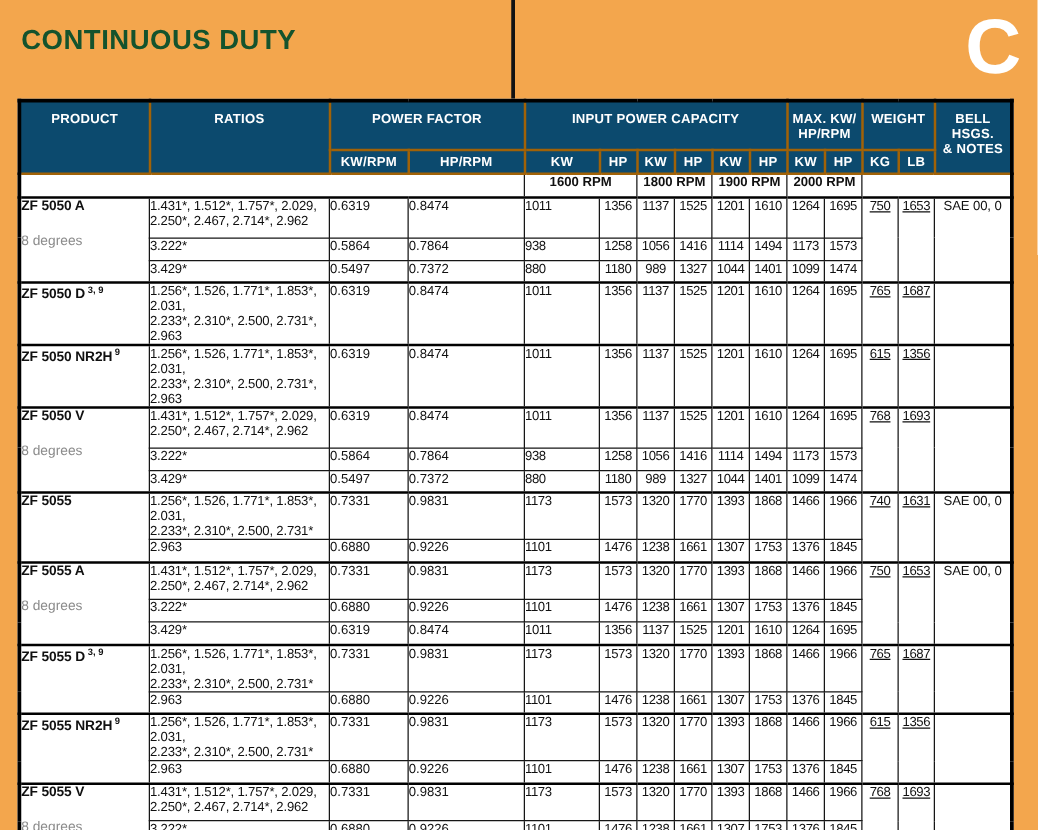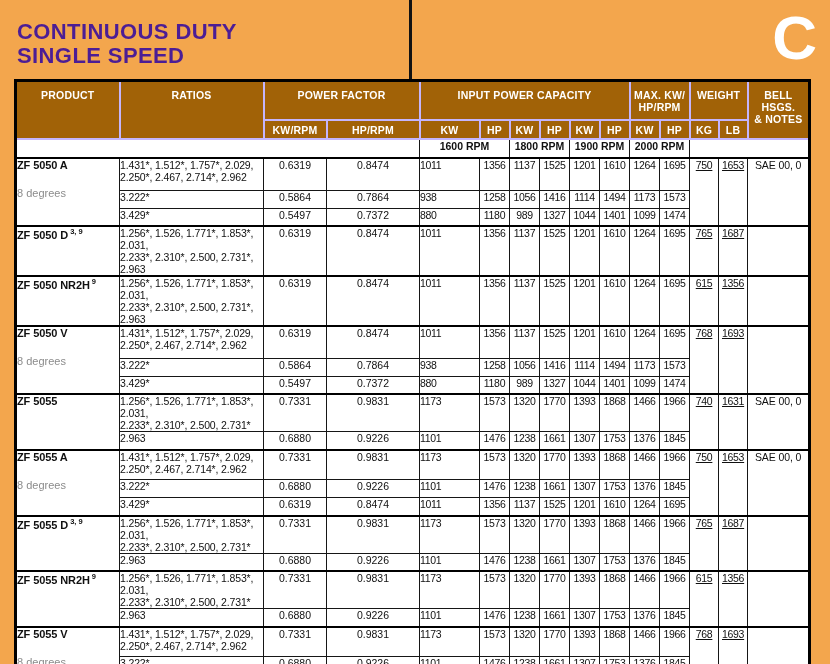--- a/index.html
+++ b/index.html
@@ -4,39 +4,39 @@
 <style>
   html,body { margin:0; padding:0; }
   .page {
     position:relative; width:830px; height:664px; overflow:hidden;
     background:#F3A64D;
     font-family:"Liberation Sans", sans-serif;
     -webkit-font-smoothing:antialiased;
   }
   .masthead-title {
     position:absolute; left:17px; top:20px;
-    color:#4c1d95; font-size:22px; font-weight:bold;
+    color:#14532d; font-size:22px; font-weight:bold;
     line-height:24px; letter-spacing:0.4px;
   }
   .header-rule {
     position:absolute; left:409px; top:0; width:3px; height:79px; background:#121212;
   }
   .section-letter {
     position:absolute; right:13px; top:2px;
     color:#FFFFFF; font-size:62px; font-weight:bold; line-height:72px;
   }
   .table-region { position:absolute; left:14px; top:79px; width:794px; }
 
   table.spec {
     border-collapse:collapse; table-layout:fixed; width:794px;
     background:#FFFFFF; border:3px solid #000;
   }
   table.spec th {
-    background:#a16207; color:#FFFFFF; font-size:10.5px; font-weight:bold;
-    border:2px solid #c4b5fd; padding:0; letter-spacing:0.2px; text-align:center;
+    background:#0c4a6e; color:#FFFFFF; font-size:10.5px; font-weight:bold;
+    border:2px solid #a16207; padding:0; letter-spacing:0.2px; text-align:center;
   }
   tr.hdr-group th { height:30px; vertical-align:top; padding-top:7px; }
   tr.hdr-sub th { height:17px; vertical-align:middle; }
   th.h-left { text-align:left; padding-left:7px; }
   th.u-first { text-align:right; padding-right:9px; }
 
   tr.rpm-row td {
     background:#D9D9D9; height:17px; font-size:9.5px; font-weight:bold; color:#111;
     text-align:center; vertical-align:middle;
     border:1px solid #0C0C0C; border-top:none; padding:0;
@@ -48,33 +48,32 @@
     vertical-align:top; padding:0; background:#FFFFFF;
   }
   tr.group-first td { border-top:2.5px solid #000; }
 
   td.product-cell { text-align:left; padding:5px 3px 0 7px; }
   .pname { font-weight:bold; font-size:11px; letter-spacing:-0.1px; white-space:nowrap; }
   .pname sup { font-weight:bold; font-size:7.5px; letter-spacing:0; }
   .psub { color:#8B8B8B; font-size:11px; margin-top:16px; }
 
   td.ratios-cell { text-align:left; padding:3px 3px 2px 7px; font-size:10.3px; line-height:12px; letter-spacing:-0.15px;margin-top:32px; }
-  td.pf-cell   { text-align:center; padding-top:3px; }
+  td.pf-cell   { padding-top:3px; }
   td.num-cell  { text-align:center; padding-top:3px; letter-spacing:-0.3px; }
   td.num-first { text-align:left; padding-right:7px; }
   td.kg-cell, td.lb-cell { text-align:center; padding-top:3px; letter-spacing:-0.3px;text-decoration:underline; }
   td.note-cell { text-align:center; font-size:9px; padding:4px 2px 0 5px; letter-spacing:-0.1px; }
 </style>
 </head>
 <body>
 
 <div class="page" style="background: rgb(243, 166, 77);">
   <div class="masthead-title">
     <div>CONTINUOUS DUTY</div>
-    <div>SINGLE SPEED</div>
   </div>
   <div class="header-rule"></div>
   <div class="section-letter">C</div>
 
   <div class="table-region">
     <table class="spec" id="spec-table">
         <colgroup>
           <col style="width: 104px;">
           <col style="width: 144px;">
           <col style="width: 63px;">

